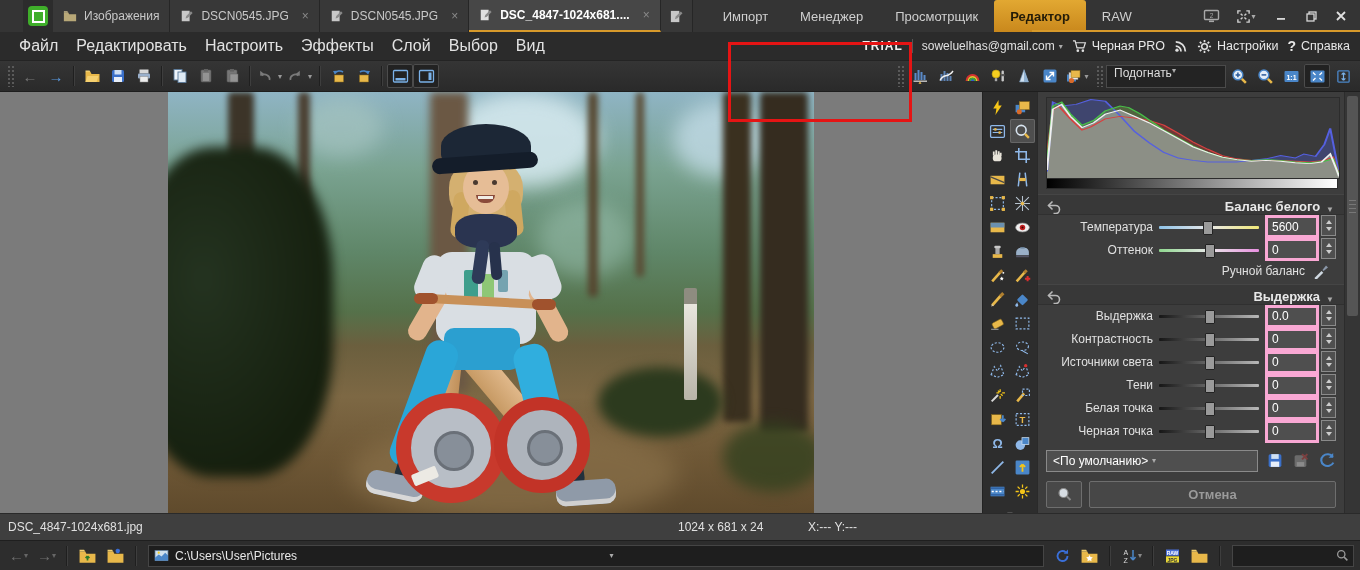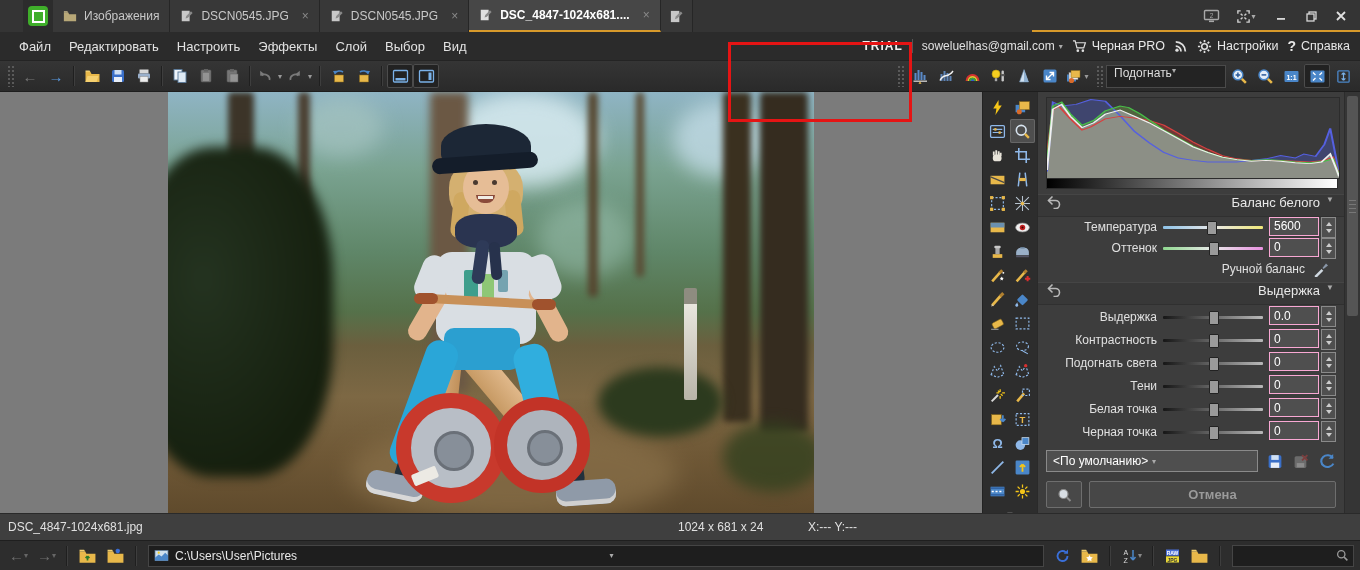--- a/index.html
+++ b/index.html
@@ -17,21 +17,21 @@
   .doctab.active{background:#474747;color:#fff;border-bottom:2px solid #d79a2b;}
   .doctab.stub{padding:0 8px;}
   .modtabs{display:flex;align-items:stretch;margin-left:14px;}
   .modtab{display:flex;align-items:center;padding:0 16px;color:#cfcfcf;font-size:13px;}
   .modtab.active{background:linear-gradient(#e2a832,#c9881c);color:#241c08;font-weight:bold;border-radius:3px 3px 0 0;}
   .winctl{margin-left:auto;display:flex;align-items:center;gap:4px;padding-right:6px;}
   .wbtn{width:26px;height:22px;display:flex;align-items:center;justify-content:center;}
   .amberline{position:absolute;left:1032px;right:0;bottom:0;height:2px;background:#d79a2b;}
   
   .menubar{height:28px;flex:0 0 28px;background:#2b2b2b;display:flex;align-items:center;padding:0 10px;border-bottom:1px solid #242424;}
-  .menu-item{padding:0 9px;color:#e2e2e2;font-size:13px;}
+  .menu-item{padding:0 9px;color:#e2e2e2;font-size:16px;}
   .mb-right{margin-left:auto;display:flex;align-items:center;gap:9px;}
   .trial{font-weight:bold;color:#f0f0f0;letter-spacing:1px;}
   .vsep{width:1px;height:14px;background:#555;}
   .acct{display:flex;align-items:center;gap:4px;color:#e0e0e0;}
   .caret{font-size:8px;color:#aaa;}
   .mbtn{display:flex;align-items:center;gap:5px;color:#e8e8e8;font-size:12.5px;}
   .qmark{font-weight:bold;font-size:14px;color:#e8e8e8;}
   
   .toolbar{height:30px;flex:0 0 30px;background:linear-gradient(#353535,#2a2a2a);display:flex;align-items:center;padding:0 4px;border-bottom:1px solid #1e1e1e;}
   .grip{width:7px;height:22px;margin:0 3px;background-image:radial-gradient(#5a5a5a 1px,transparent 1.2px);background-size:4px 4px;}
@@ -58,33 +58,33 @@
              grid-template-columns:25px 25px;grid-auto-rows:24px;justify-content:center;align-content:start;padding-top:3px;}
   .tool{display:flex;align-items:center;justify-content:center;border-radius:2px;}
   .tool.active{background:#4e4e4e;box-shadow:inset 0 0 0 1px #666;}
   .morechev{grid-column:1/3;display:flex;justify-content:center;color:#aaa;font-size:9px;align-items:center;}
   
   .rpanel{flex:0 0 322px;background:#3d3d3d;border-left:1px solid #2a2a2a;display:flex;}
   .rp-content{flex:1;display:flex;flex-direction:column;min-width:0;}
   .hist{margin:5px 6px 2px 8px;}
   .hist svg.plot{width:100%;height:80px;background:#3a3a3a;border:1px solid #2c2c2c;}
   .grad{height:9px;background:linear-gradient(to right,#000,#fff);border:1px solid #2c2c2c;border-top:none;}
-  .sect{height:24px;display:flex;align-items:flex-start;padding:0 10px 0 8px;background:#383838;border-top:1px solid #454545;border-bottom:1px solid #303030;margin-top:3px;}
+  .sect{height:24px;display:flex;align-items:flex-end;padding:0 10px 0 8px;background:#383838;border-top:1px solid #454545;border-bottom:1px solid #303030;margin-top:3px;font-weight:bold;}
   .sect .title{margin-left:auto;font-size:13px;color:#e8e8e8;}
   .sect .caret{margin-left:6px;}
   .row{display:flex;align-items:center;height:23px;padding-right:8px;gap:6px;}
   .row .lbl{flex:1;text-align:right;color:#e0e0e0;white-space:nowrap;}
   .slider{width:100px;height:14px;position:relative;flex:0 0 100px;}
   .slider .track{position:absolute;left:0;right:0;top:6px;height:3px;border-radius:1px;}
   .t-temp{background:linear-gradient(to right,#8fc3e8,#e8e8e8 50%,#f0e878);}
   .t-tint{background:linear-gradient(to right,#90d890,#e8e8e8 50%,#e890e0);}
   .t-exp{background:linear-gradient(to right,#161616,#b8b8b8);}
   .slider .thumb{position:absolute;top:1px;width:8px;height:12px;background:#9a9a9a;border:1px solid #222;border-radius:1px;}
   .spinbox{display:flex;flex:0 0 58px;gap:2px;}
-  .spinval{width:40px;height:17px;background:#4f4f4f;border:1px solid #f9a8d4;color:#fff;display:flex;align-items:center;padding:0 4px;}
+  .spinval{width:40px;height:17px;background:#4f4f4f;border:3px solid #f9a8d4;color:#fff;display:flex;align-items:center;padding:0 4px;}
   .spinner{width:13px;height:19px;background:#4f4f4f;border:1px solid #8a8a8a;display:flex;flex-direction:column;align-items:center;justify-content:center;gap:3px;}
   .up,.dn{width:0;height:0;border-left:3px solid transparent;border-right:3px solid transparent;}
   .up{border-bottom:4px solid #ccc;} .dn{border-top:4px solid #ccc;}
   .manrow{display:flex;align-items:center;justify-content:flex-end;height:24px;padding-right:14px;gap:8px;color:#e0e0e0;}
   .presetrow{display:flex;align-items:center;gap:8px;padding:7px 8px 4px 8px;}
   .combo{flex:1;height:20px;background:#4f4f4f;border:1px solid #8a8a8a;display:flex;align-items:center;padding:0 6px;color:#fff;}
   .combo span{flex:1;}
   .btnrow{display:flex;gap:7px;padding:5px 8px;}
   .pvbtn{flex:0 0 34px;height:25px;background:#484848;border:1px solid #6e6e6e;border-radius:2px;display:flex;align-items:center;justify-content:center;}
   .abtn{flex:1;height:25px;background:#474747;border:1px solid #6e6e6e;border-radius:2px;color:#9a9a9a;font-weight:bold;
@@ -148,20 +148,37 @@
       <span style="font-weight:bold">DSC_4847-1024x681....</span>
       <span class="x">×</span>
     </div>
     <div class="doctab stub">
       <svg width="15" height="15" viewBox="0 0 16 16">
           <rect x="2" y="2" width="9" height="12" fill="#c8c8c8"></rect>
           <path d="M14 3 8 9l-1 3 3-1 6-6z" fill="#8a8a8a" transform="scale(.9)"></path>
         </svg>
     </div>
 
+    <div class="modtabs">
+      <div class="modtab">
+          <span>Импорт</span>
+        </div>
+      <div class="modtab">
+          <span>Менеджер</span>
+        </div>
+      <div class="modtab">
+          <span>Просмотрщик</span>
+        </div>
+      <div class="modtab active">
+          <span>Редактор</span>
+        </div>
+      <div class="modtab">
+          <span>RAW</span>
+        </div>
+    </div>
 
     <div class="winctl">
       <div class="wbtn">
         <svg width="17" height="15" viewBox="0 0 17 15">
             <rect x="1.5" y="1.5" width="14" height="9" rx="1" fill="none" stroke="#a8a8a8" stroke-width="1.4"></rect>
             <text x="8.5" y="8.6" font-size="6.5" fill="#a8a8a8" text-anchor="middle">2</text>
             <rect x="6" y="11.5" width="5" height="1.6" fill="#a8a8a8"></rect>
           </svg>
       </div>
       <div class="wbtn" style="width:36px">
@@ -822,21 +839,21 @@
               </div>
               <div class="spinbox">
                 <div class="spinval">0</div>
                 <div class="spinner">
                   <i class="up"></i>
                   <i class="dn"></i>
                 </div>
               </div>
             </div>
             <div class="row">
-              <span class="lbl">Подогнать света</span>
+              <span class="lbl">Источники света</span>
               <div class="slider">
                 <div class="track t-exp"></div>
                 <div class="thumb" style="left:46px"></div>
               </div>
               <div class="spinbox">
                 <div class="spinval">0</div>
                 <div class="spinner">
                   <i class="up"></i>
                   <i class="dn"></i>
                 </div>

